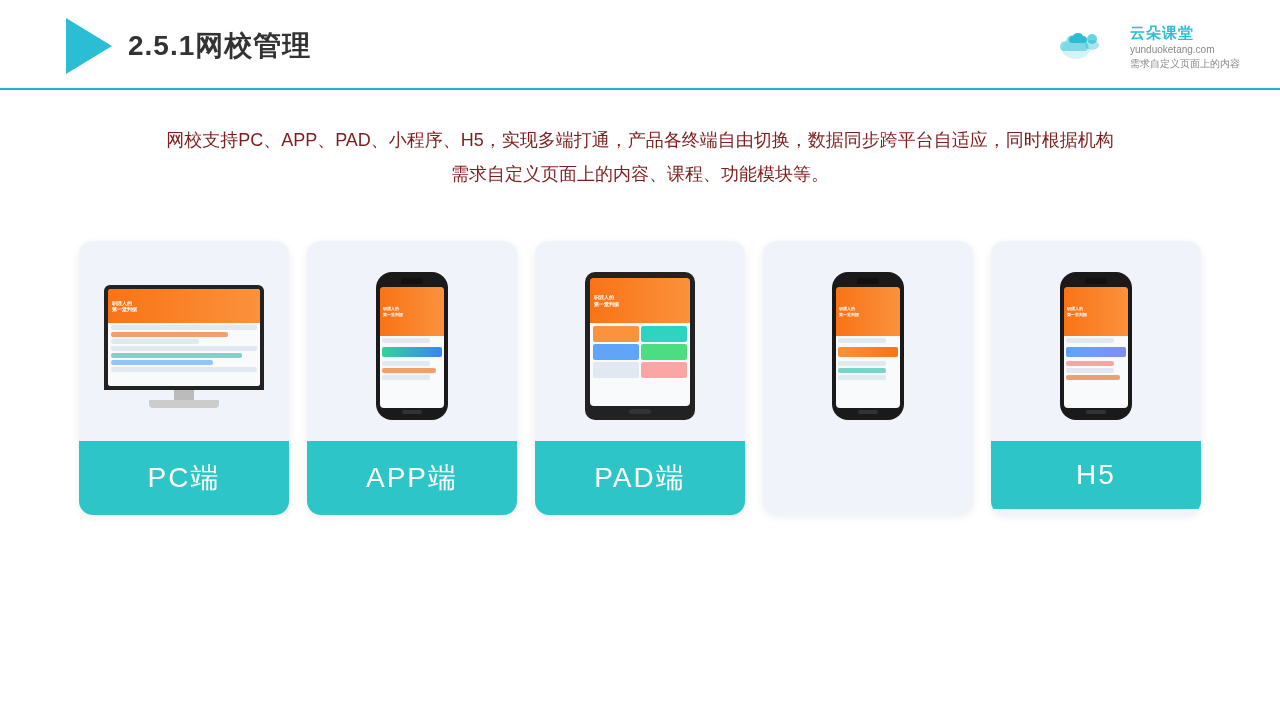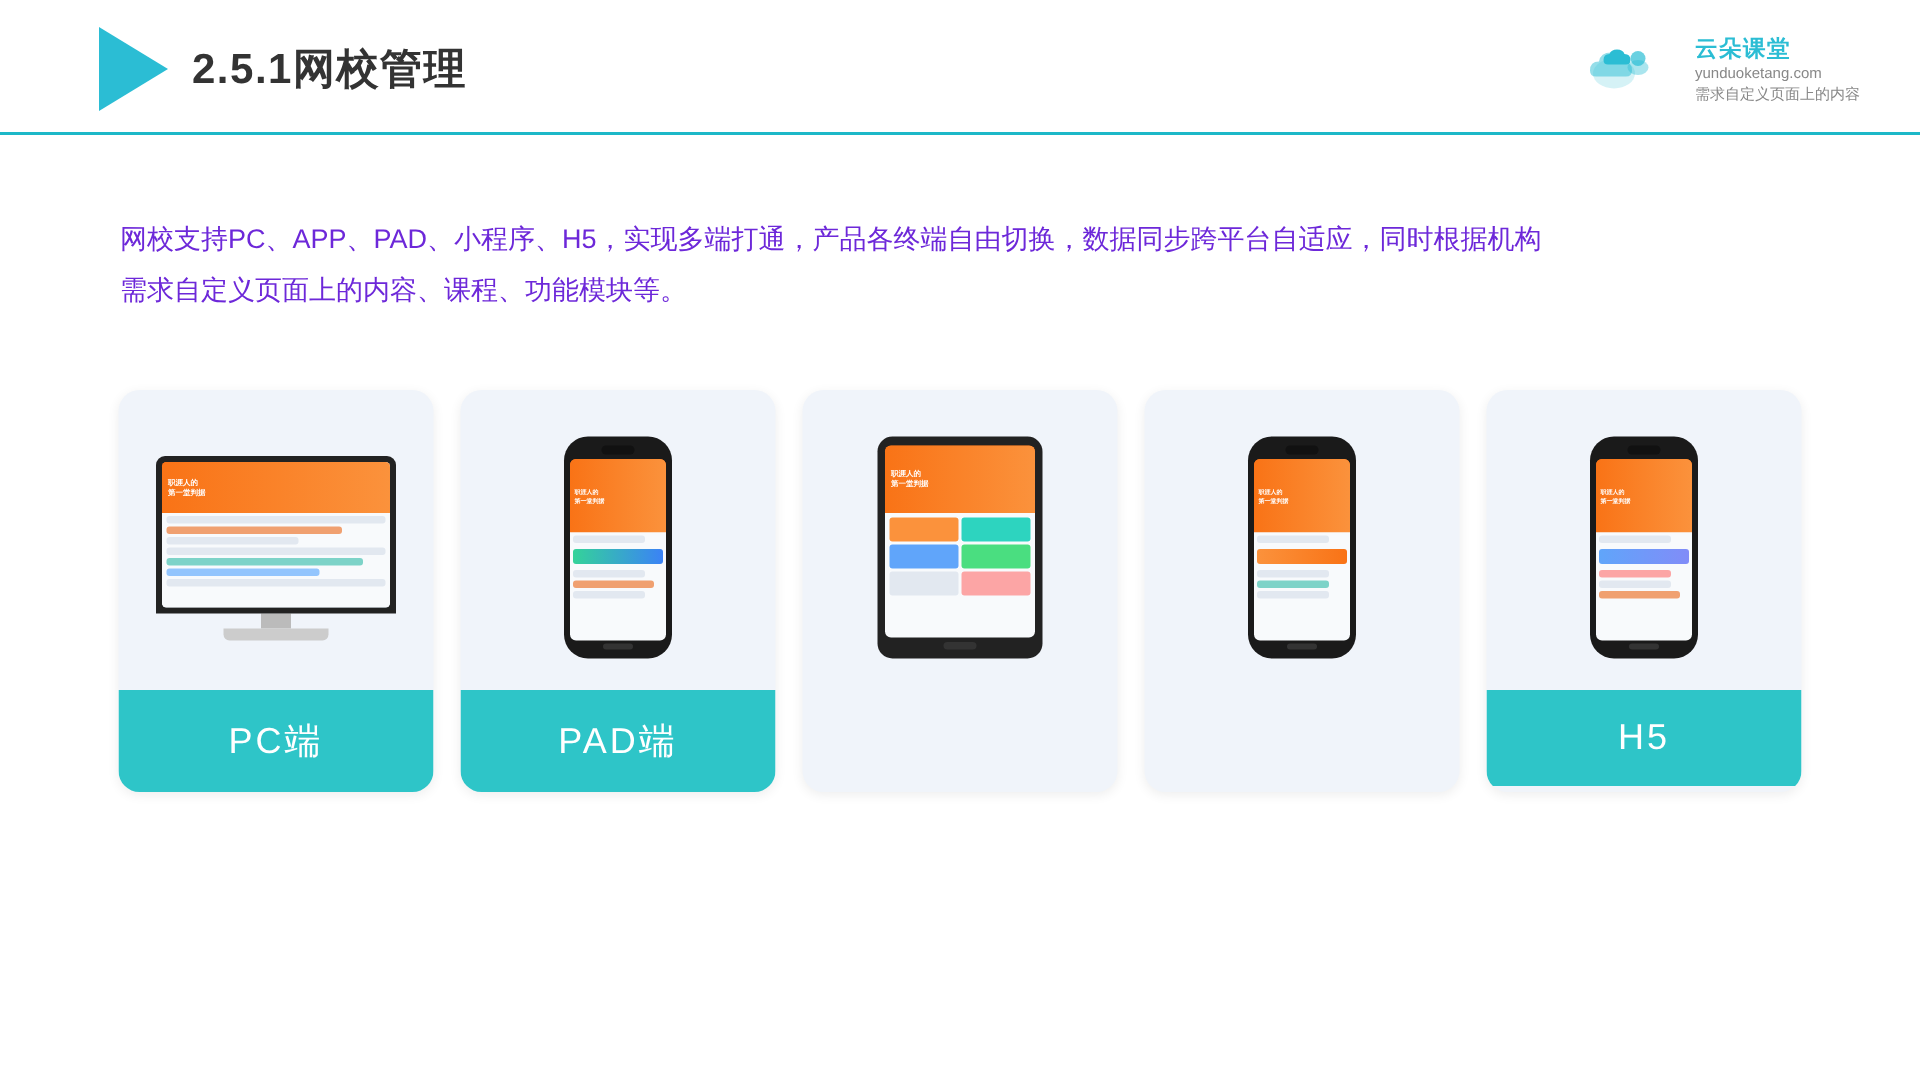--- a/index.html
+++ b/index.html
@@ -66,24 +66,25 @@
       font-size: 10px;
       color: #888;
     }
     .brand-slogan {
       font-size: 10px;
       color: #888;
     }
 
     
     .description {
-      padding: 52px 80px 20px 80px;
+      padding: 33px 80px 20px 80px;
       font-size: 18px;
-      color: #6d28d9;
+      color: #7f1d1d;
       line-height: 1.9;
+      text-align: center;
     }
 
     
     .cards-container {
       display: flex;
       gap: 18px;
       padding: 20px 60px 30px 60px;
       justify-content: center;
       margin-top: 10px;
     }
@@ -106,21 +107,21 @@
       align-items: center;
       justify-content: center;
       padding: 20px 10px 10px;
     }
 
     .device-label {
       width: 100%;
       background: #2ec5c8;
       color: #fff;
       text-align: center;
-      font-size: 24px;
+      font-size: 28px;
       font-weight: 500;
       padding: 18px 0;
       letter-spacing: 2px;
     }
 
     
     .pc-mockup {
       width: 170px;
       display: flex;
       flex-direction: column;
@@ -386,21 +387,21 @@
             <div class="phone-screen-item"></div>
             <div class="phone-screen-img"></div>
             <div class="phone-screen-item"></div>
             <div class="phone-screen-item" style="background:#f0a070;width:90%;"></div>
             <div class="phone-screen-item"></div>
           </div>
         </div>
         <div class="phone-home-btn"></div>
       </div>
     </div>
-    <div class="device-label">PAD端</div>
+    <div class="device-label">APP端</div>
   </div>
 
   <div class="device-card">
     <div class="device-image-area">
       <div class="tablet-mockup">
         <div class="tablet-screen">
           <div class="tablet-screen-bar">
             <span class="tablet-screen-bar-title">职涯人的<br>第一堂判据</span>
           </div>
           <div class="tablet-screen-body">
@@ -408,20 +409,21 @@
             <div class="tablet-item teal"></div>
             <div class="tablet-item blue"></div>
             <div class="tablet-item green"></div>
             <div class="tablet-item" style="background:#e2e8f0;"></div>
             <div class="tablet-item" style="background:#fca5a5;"></div>
           </div>
         </div>
         <div class="tablet-home"></div>
       </div>
     </div>
+    <div class="device-label">PAD端</div>
   </div>
 
   <div class="device-card">
     <div class="device-image-area">
       <div class="phone-mockup">
         <div class="phone-notch"></div>
         <div class="phone-screen">
           <div class="phone-screen-bar">
             <span class="phone-screen-bar-title">职涯人的<br>第一堂判据</span>
           </div>

